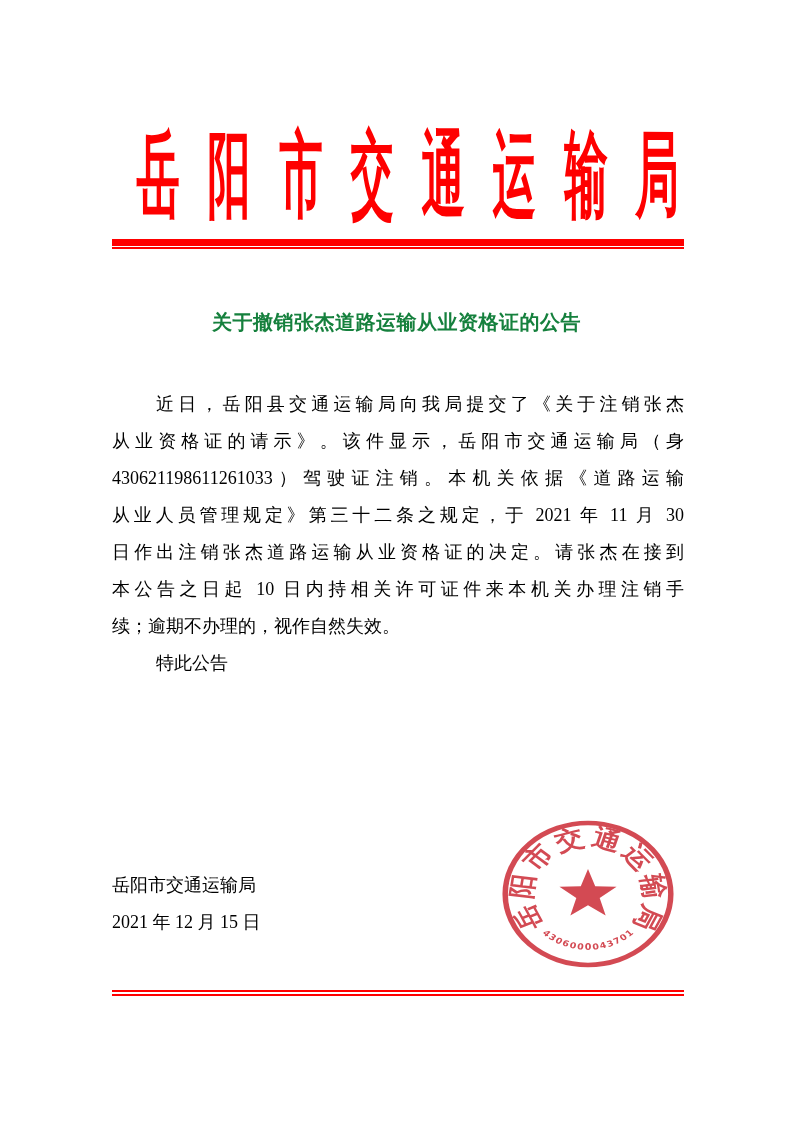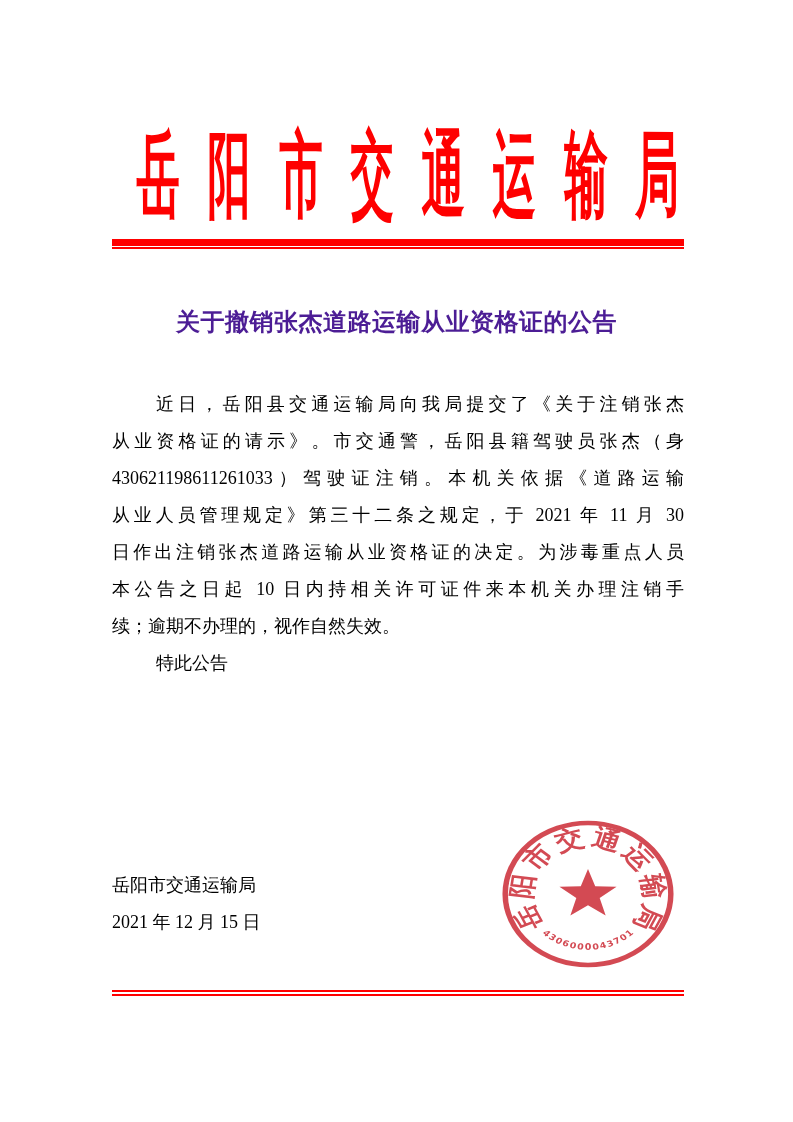--- a/index.html
+++ b/index.html
@@ -20,22 +20,22 @@
     font-size:94px; line-height:1; font-weight:bold;
     color:var(--header-red,#fe0000); white-space:nowrap;
   }
   
   .rule { position:absolute; left:112px; width:572px; background:#ffffff; }
   .rule-top    { top:239px; border-top:7px solid var(--rule-red,#ff0000); border-bottom:2.7px solid var(--rule-red,#ff0000); height:1.4px; }
   .rule-bottom { top:990px; border-top:2.5px solid var(--rule-red,#ff0000); border-bottom:2.5px solid var(--rule-red,#ff0000); height:1.5px; }
   
   .doc-title {
     position:absolute; top:300px; left:0; width:793px; margin:0;
-    text-align:center; font-size:24px; font-weight:bold; line-height:44px;
-    letter-spacing:0.5px; color:#4c1d95;
+    text-align:center; font-size:20px; font-weight:bold; line-height:44px;
+    letter-spacing:0.5px; color:#15803d;
   }
   
   .body-block { position:absolute; top:386px; left:112px; width:572px; }
   .line { height:37px; line-height:37px; font-size:18px; color:#000; overflow:visible; white-space:nowrap; }
   .line.justify { white-space:normal; text-align:justify; text-align-last:justify; }
   .line.indent { text-indent:44px; }
   .line.blank { }
   .sign-block { position:absolute; top:867px; left:112px; width:572px; }
   .sign { text-align:left; padding-right:26px; }
   
@@ -75,24 +75,24 @@
         <span>局</span>
       </div>
     </div>
 
   <div class="rule rule-top"></div>
 
   <h1 class="doc-title">关于撤销张杰道路运输从业资格证的公告</h1>
 
   <div class="body-block" id="body-block">
       <div class="line justify indent">近日，岳阳县交通运输局向我局提交了《关于注销张杰</div>
-      <div class="line justify">从业资格证的请示》。市交通警，岳阳县籍驾驶员张杰（身</div>
+      <div class="line justify">从业资格证的请示》。该件显示，岳阳市交通运输局（身</div>
       <div class="line justify">430621198611261033）驾驶证注销。本机关依据《道路运输</div>
       <div class="line justify">从业人员管理规定》第三十二条之规定，于 2021 年 11 月 30</div>
-      <div class="line justify">日作出注销张杰道路运输从业资格证的决定。为涉毒重点人员</div>
+      <div class="line justify">日作出注销张杰道路运输从业资格证的决定。请张杰在接到</div>
       <div class="line justify">本公告之日起 10 日内持相关许可证件来本机关办理注销手</div>
       <div class="line plain">续；逾期不办理的，视作自然失效。</div>
       <div class="line indent">特此公告</div>
       <div class="line blank"></div>
       <div class="line blank"></div>
     </div>
 
   <div class="sign-block">
     <div class="line sign">岳阳市交通运输局</div>
     <div class="line sign">2021 年 12 月 15 日</div>

